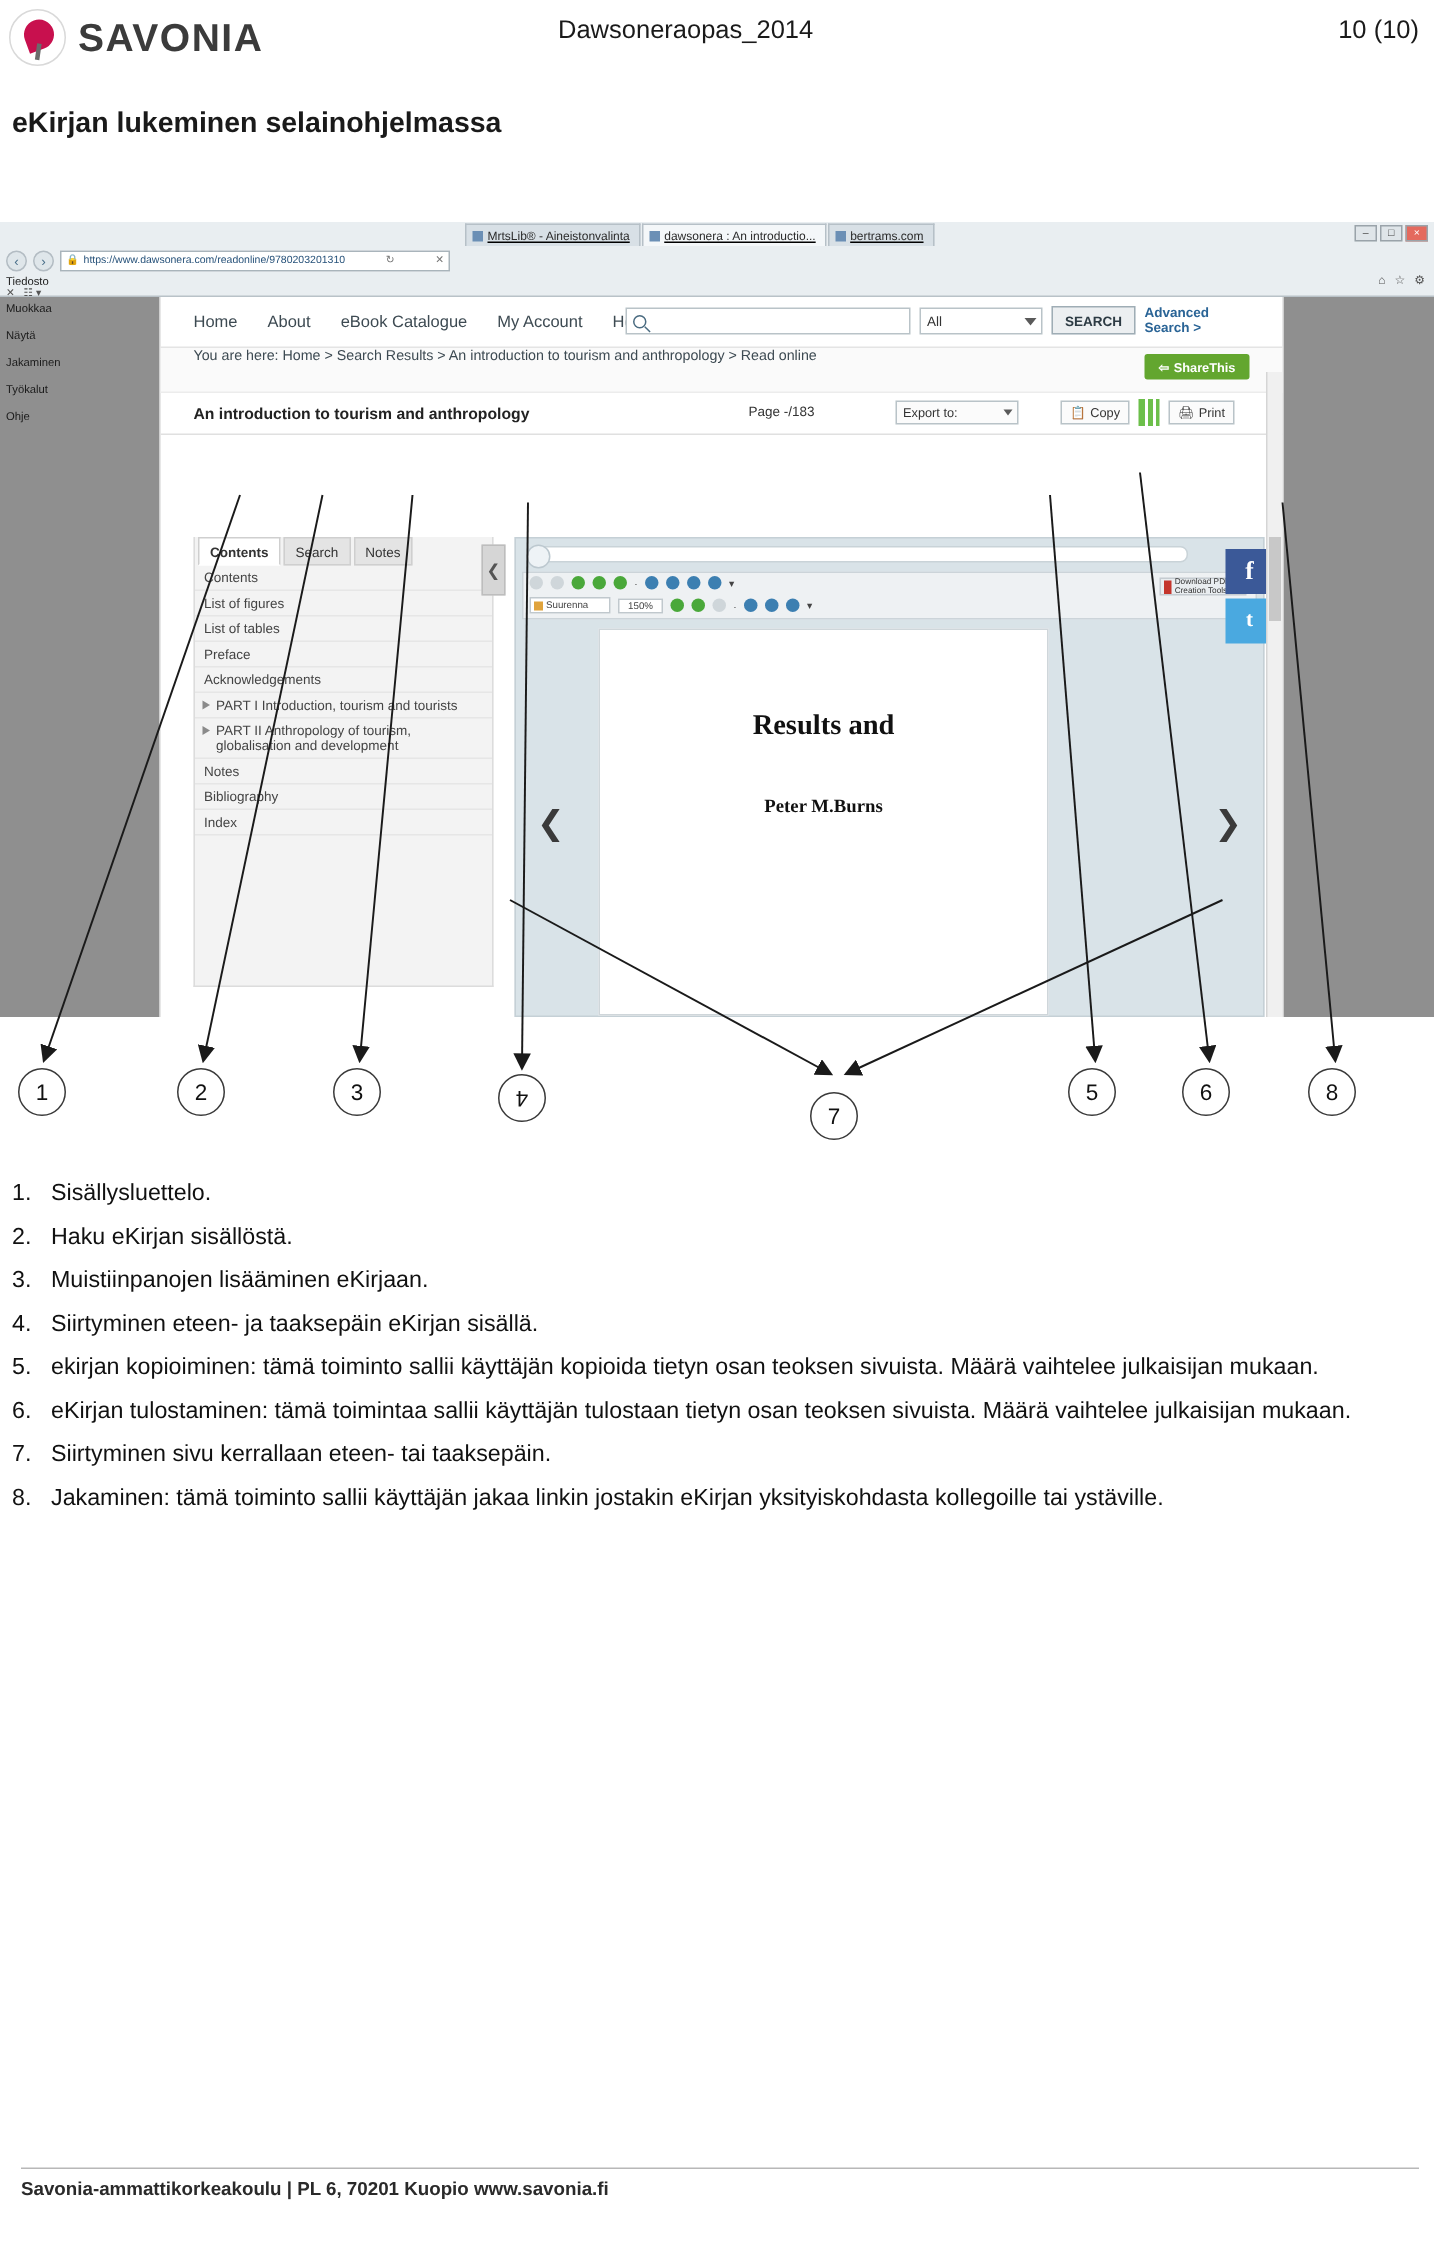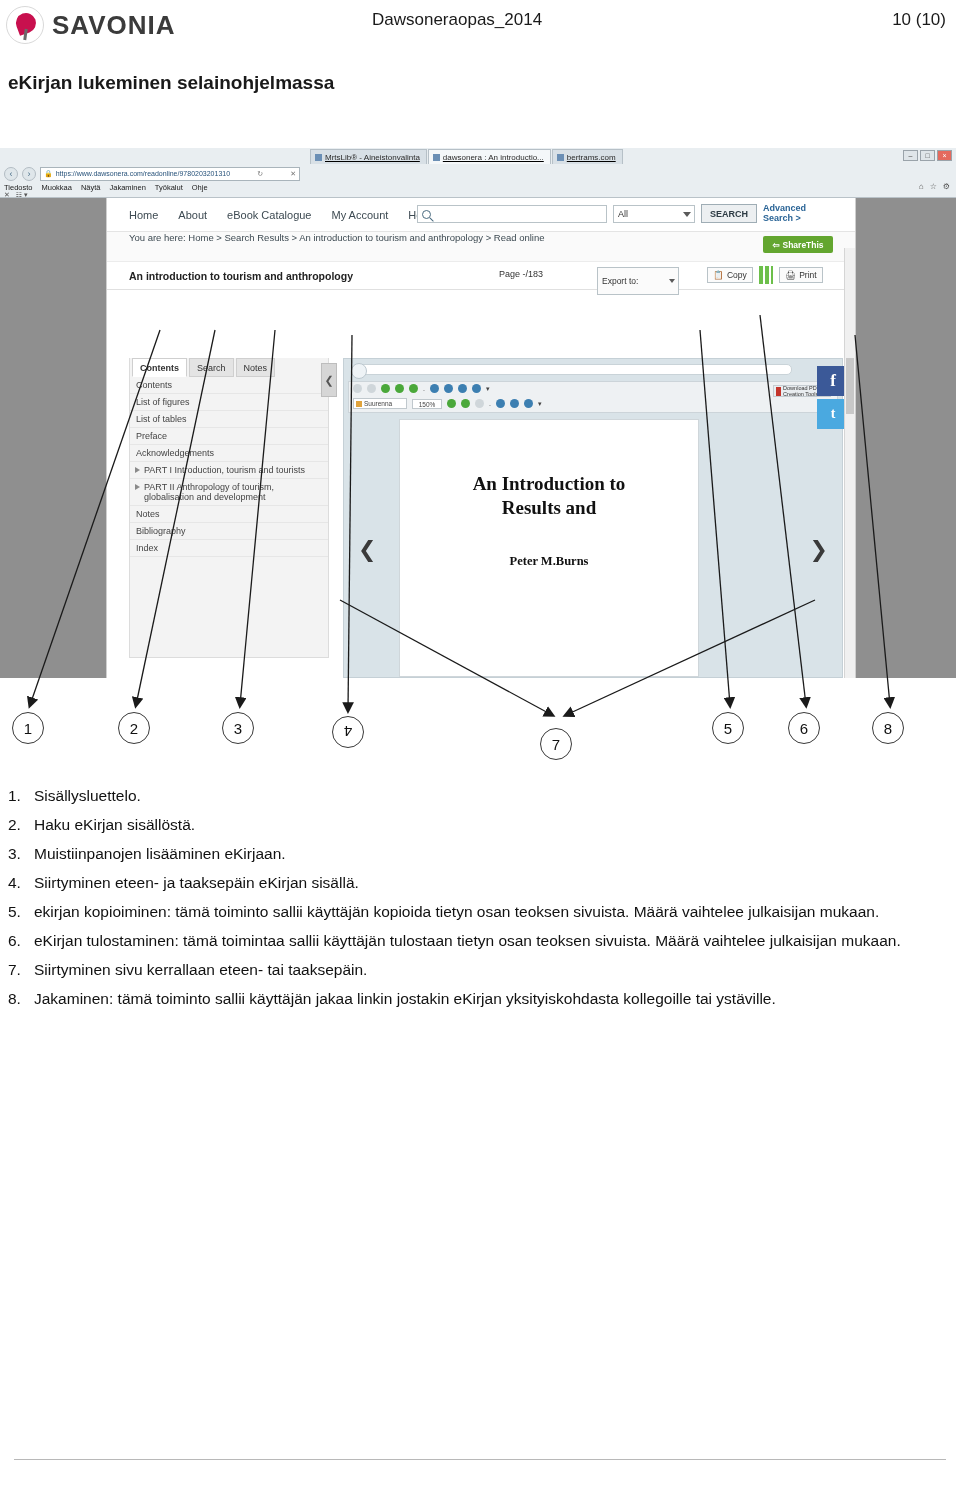--- a/index.html
+++ b/index.html
@@ -144,21 +144,21 @@
     display: flex; align-items: center; gap: 3px;
     overflow: hidden;
     white-space: nowrap;
   }
   .urlbar .lock { color: #3a8f3a; font-size: 7px; }
   .urlbar .ico { margin-left: auto; color: #777; font-size: 7px; }
   .menurow {
     position: absolute; left: 4px; top: 35px;
     font-size: 7.5px;
     color: #1a1a1a;
-    display: flex; gap: 9px;
+    display: flex; gap: 9px; flex-direction: column;
   }
   .toolrow2 {
     position: absolute; left: 4px; top: 43px;
     font-size: 7px; color: #555;
   }
   .chrome-right-icons {
     position: absolute; right: 6px; top: 34px;
     font-size: 8px; color: #555;
     display: flex; gap: 6px;
   }
@@ -248,21 +248,21 @@
     display: flex; align-items: center;
     padding-left: 22px;
   }
   .titlebar .bk-title { font-size: 10.5px; font-weight: bold; color: #222; }
   .pagefield {
     position: absolute; left: 392px; top: 7px;
     font-size: 9px; color: #333;
   }
   .exportto {
     position: absolute; left: 490px; top: 5px;
-    width: 82px; height: 28px;
+    width: 82px; height: 16px;
     border: 1px solid #b9c3c8; background: #fbfbfb;
     font-size: 8.5px; color: #333;
     display: flex; align-items: center; padding-left: 4px;
   }
   .exportto .caret {
     margin-left: auto; margin-right: 3px;
     border-left: 3.5px solid transparent; border-right: 3.5px solid transparent;
     border-top: 4.5px solid #5a5a5a;
   }
   .copybtn, .printbtn {
@@ -668,21 +668,20 @@
           <span>▾</span>
         </div>
         <div class="dlpdf">
           <span class="pdfico"></span>
           <span>Download PDF Creation Tools</span>
         </div>
       </div>
 
       <div class="page-white">
         <div class="book-title">
-          <div>An Introduction to</div>
           <div>Results and</div>
         </div>
         <div class="book-author">Peter M.Burns</div>
       </div>
 
       <div class="nav-chev left">❮</div>
       <div class="nav-chev right">❯</div>
     </div>
 
     <div class="social">
@@ -756,13 +755,14 @@
     <div class="txt">Siirtyminen sivu kerrallaan eteen- tai taaksepäin.</div>
   </div>
   <div class="list-item">
     <div class="num">8.</div>
     <div class="txt">Jakaminen: tämä toiminto sallii käyttäjän jakaa linkin jostakin eKirjan yksityiskohdasta kollegoille tai ystäville.</div>
   </div>
 </div>
 
 <div class="footer">
   <div class="rule"></div>
+  <div class="txt">Savonia-ammattikorkeakoulu | PL 6, 70201 Kuopio  www.savonia.fi</div>
 </div>
 
 </body></html>

